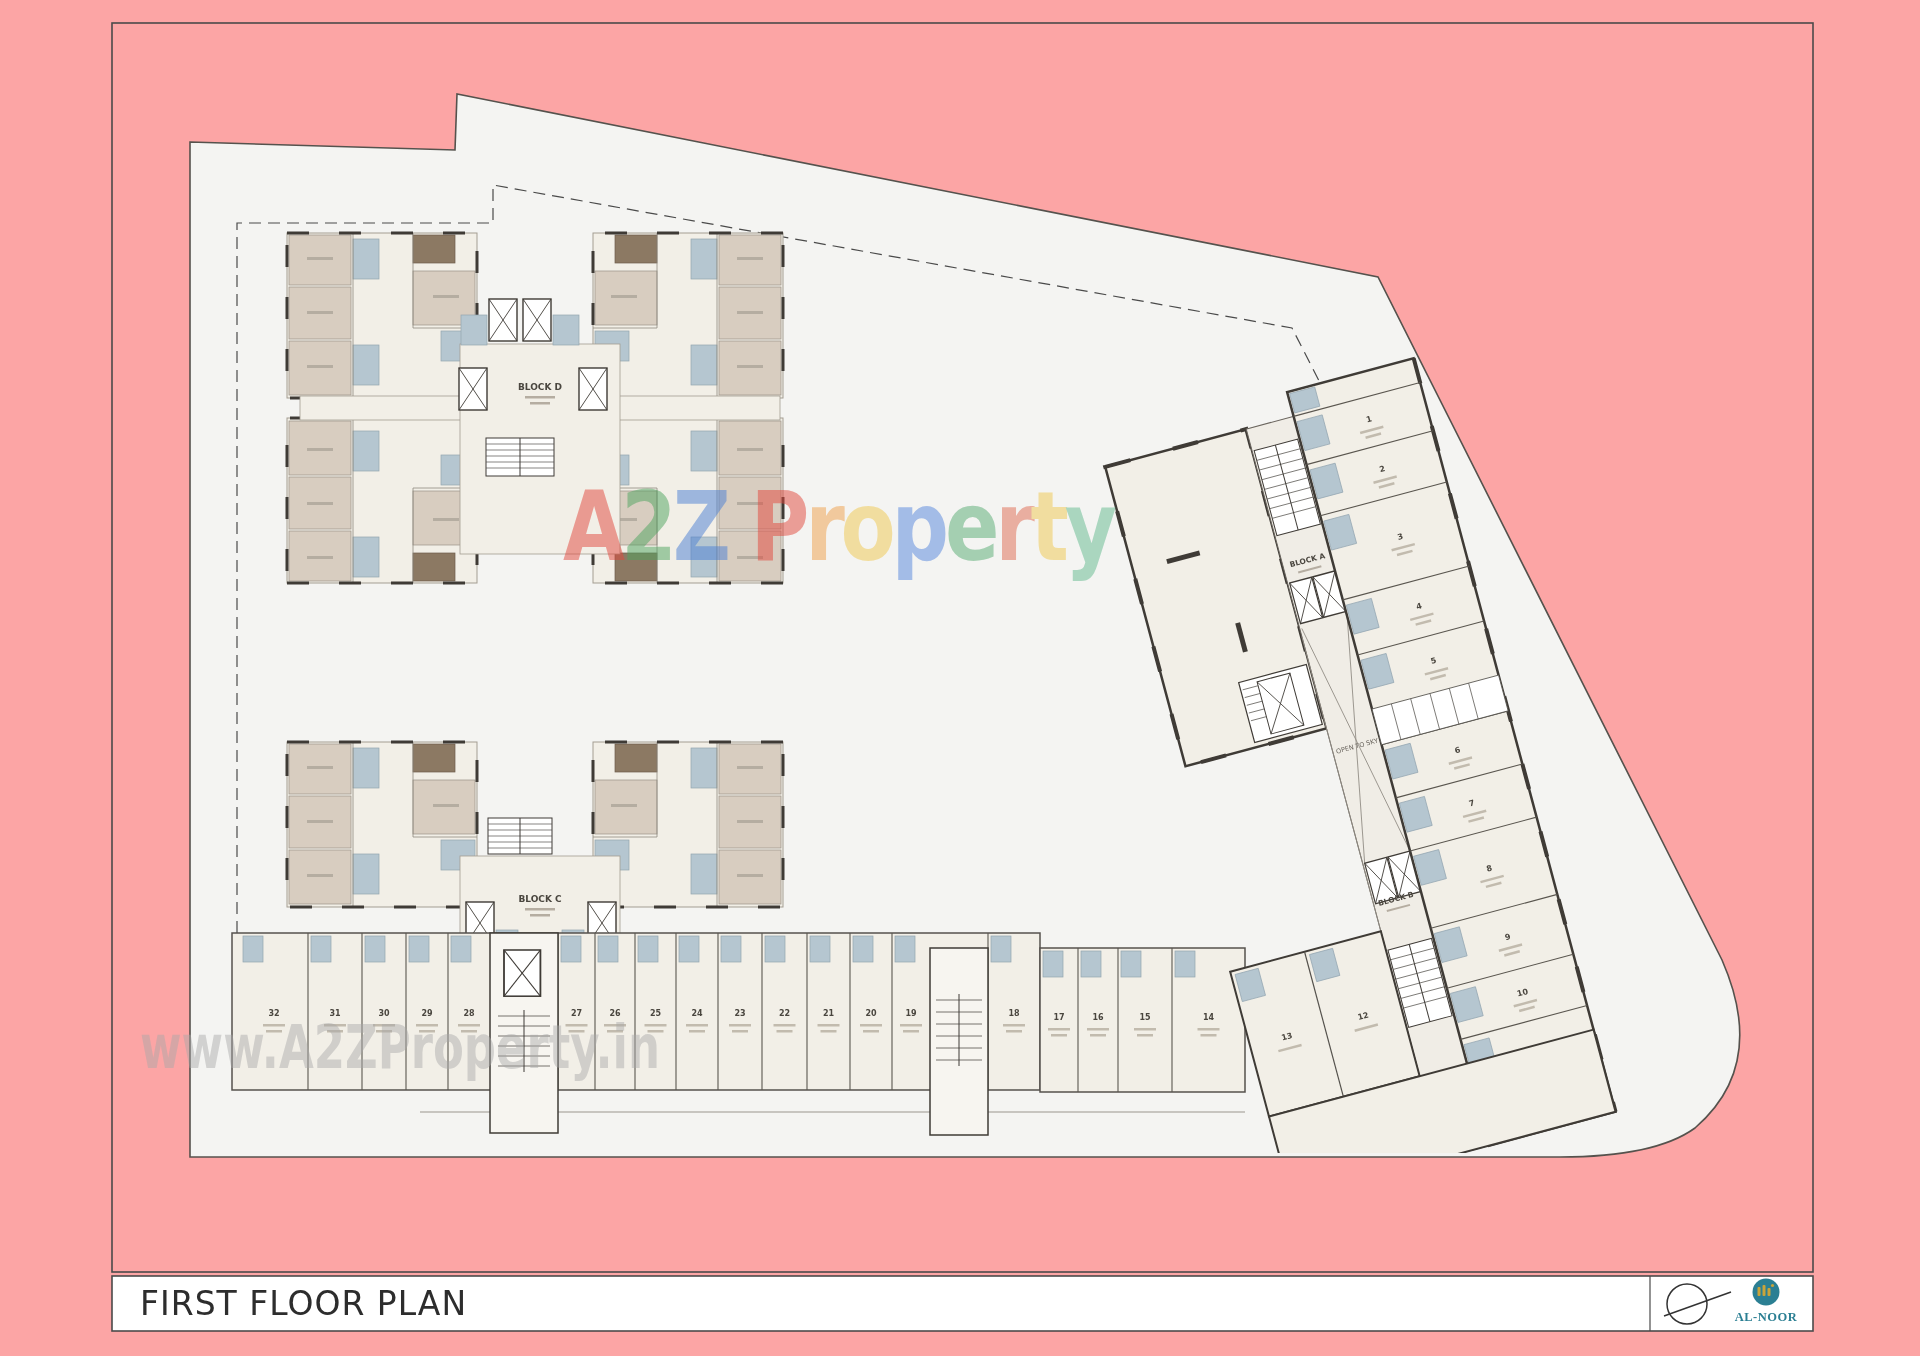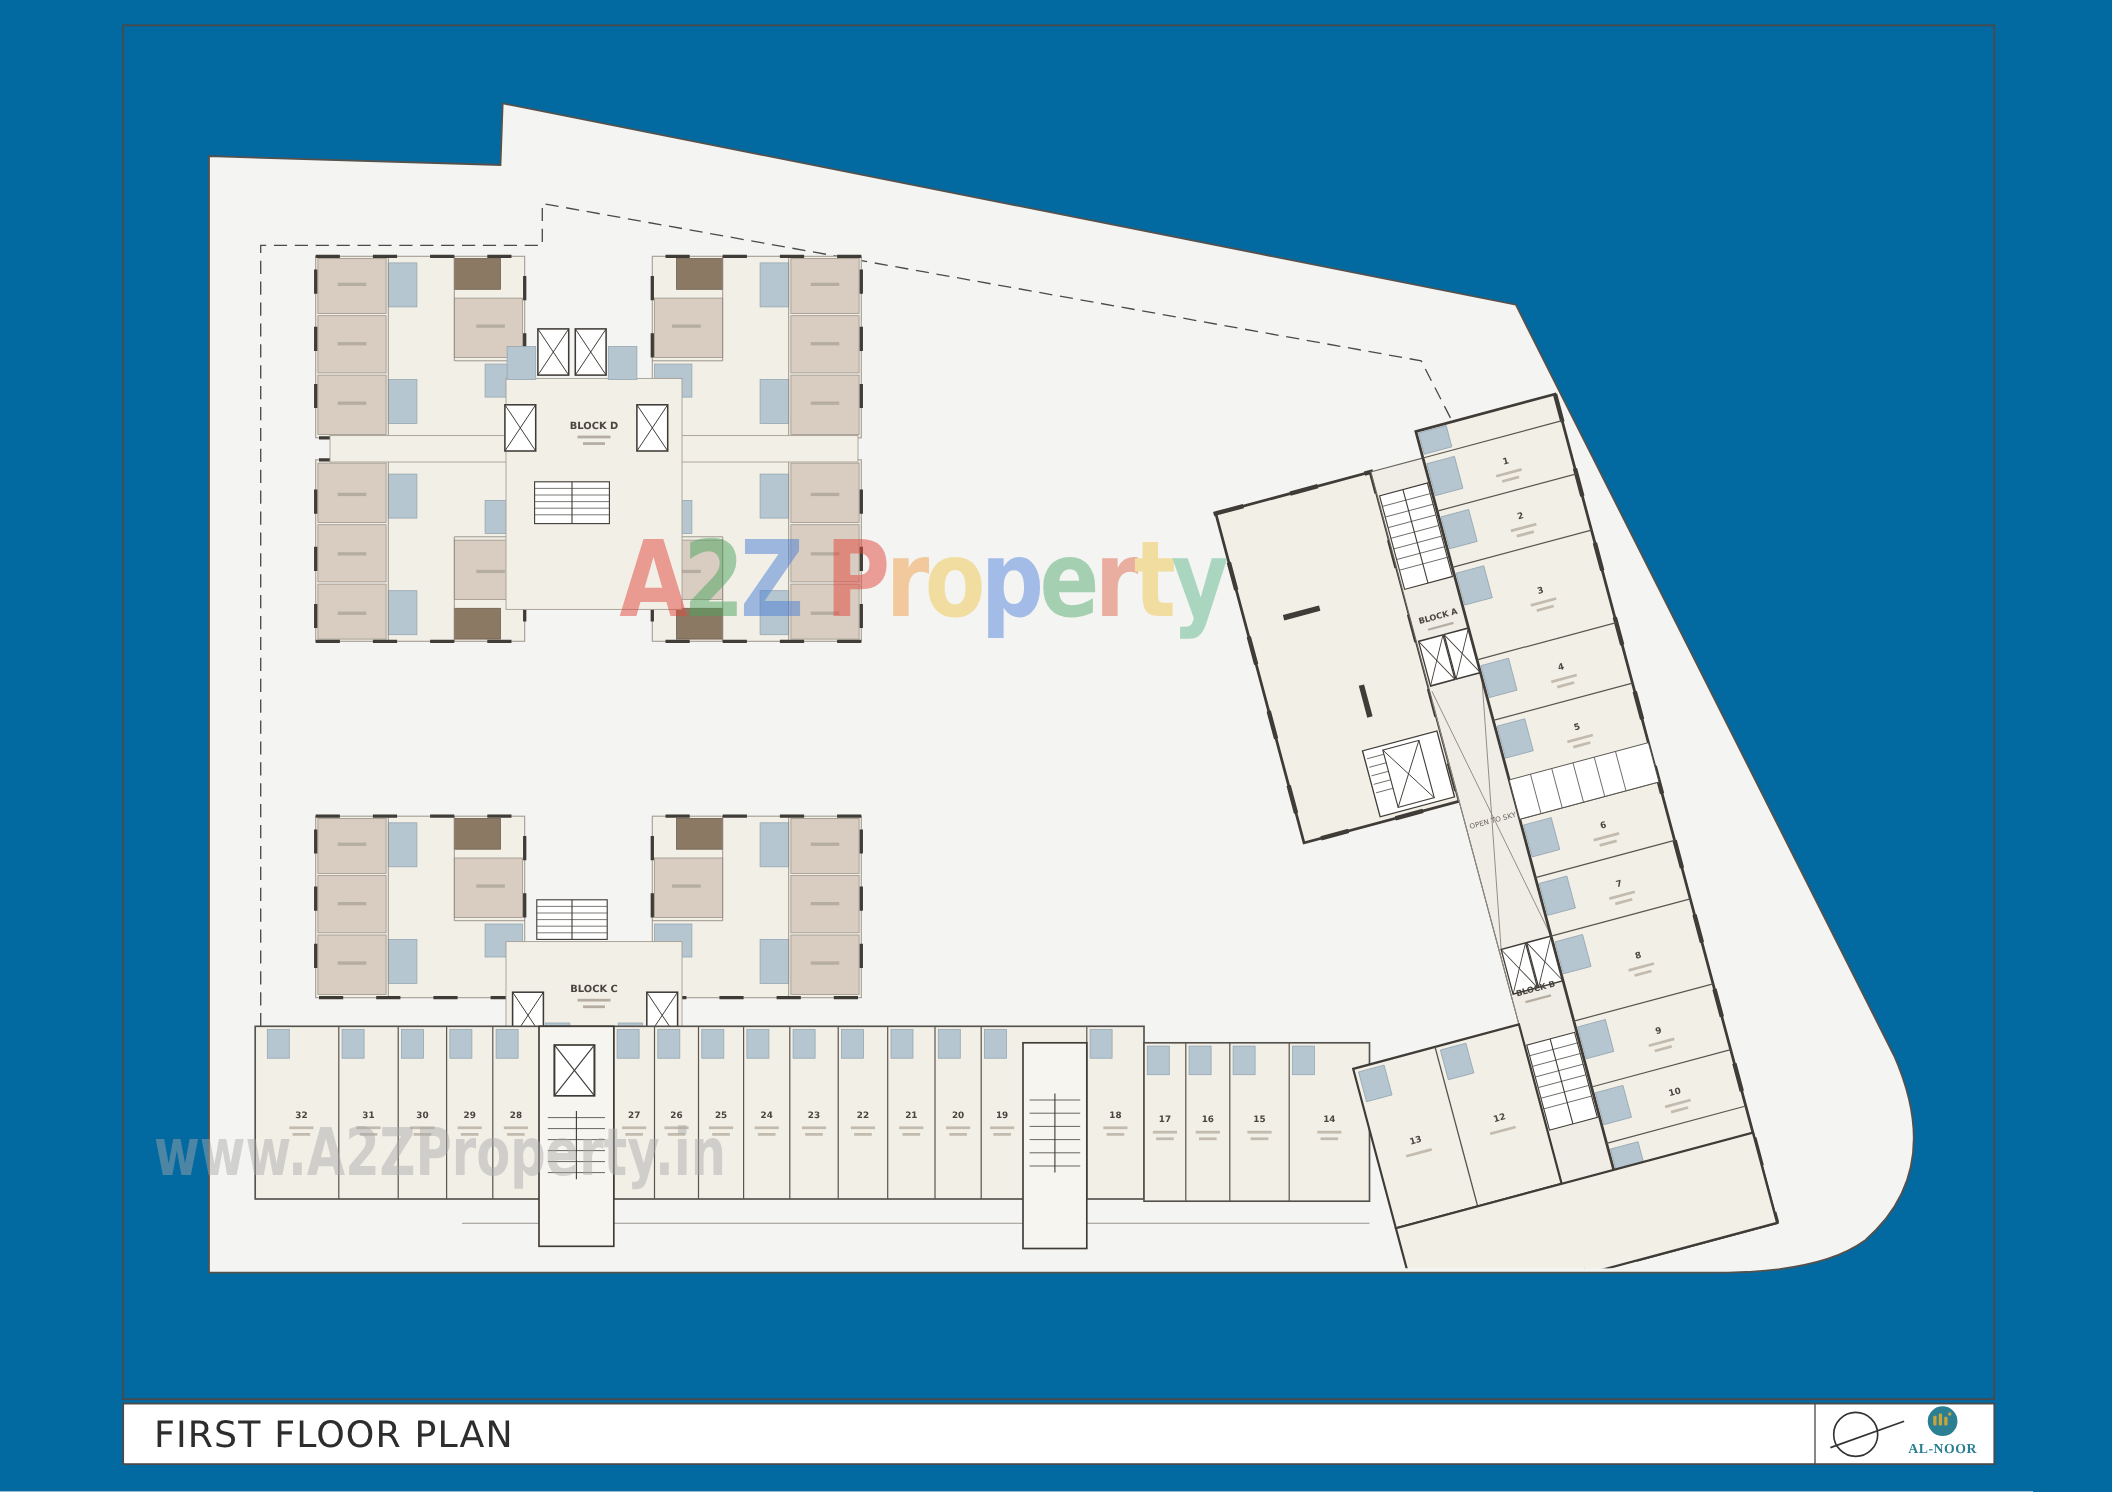--- a/index.html
+++ b/index.html
@@ -1,16 +1,16 @@
 <!DOCTYPE html>
 <html><head>
 <meta charset="utf-8">
 <style>
   html,body{margin:0;padding:0;background:#ffffff;}
-  .page{position:relative;width:1920px;height:1356px;background:#0369a1;overflow:hidden;
+  .page{position:relative;width:1920px;height:1356px;background:#fca5a5;overflow:hidden;
         font-family:"DejaVu Sans","Liberation Sans",sans-serif;}
   svg{position:absolute;left:0;top:0;}
   text{font-family:"DejaVu Sans","Liberation Sans",sans-serif;}
   .planlabel{fill:#4a463f;font-weight:bold;}
   .unitnum{fill:#4a463f;font-weight:bold;}
 </style>
 </head>
 <body>
 
 <div class="page">

